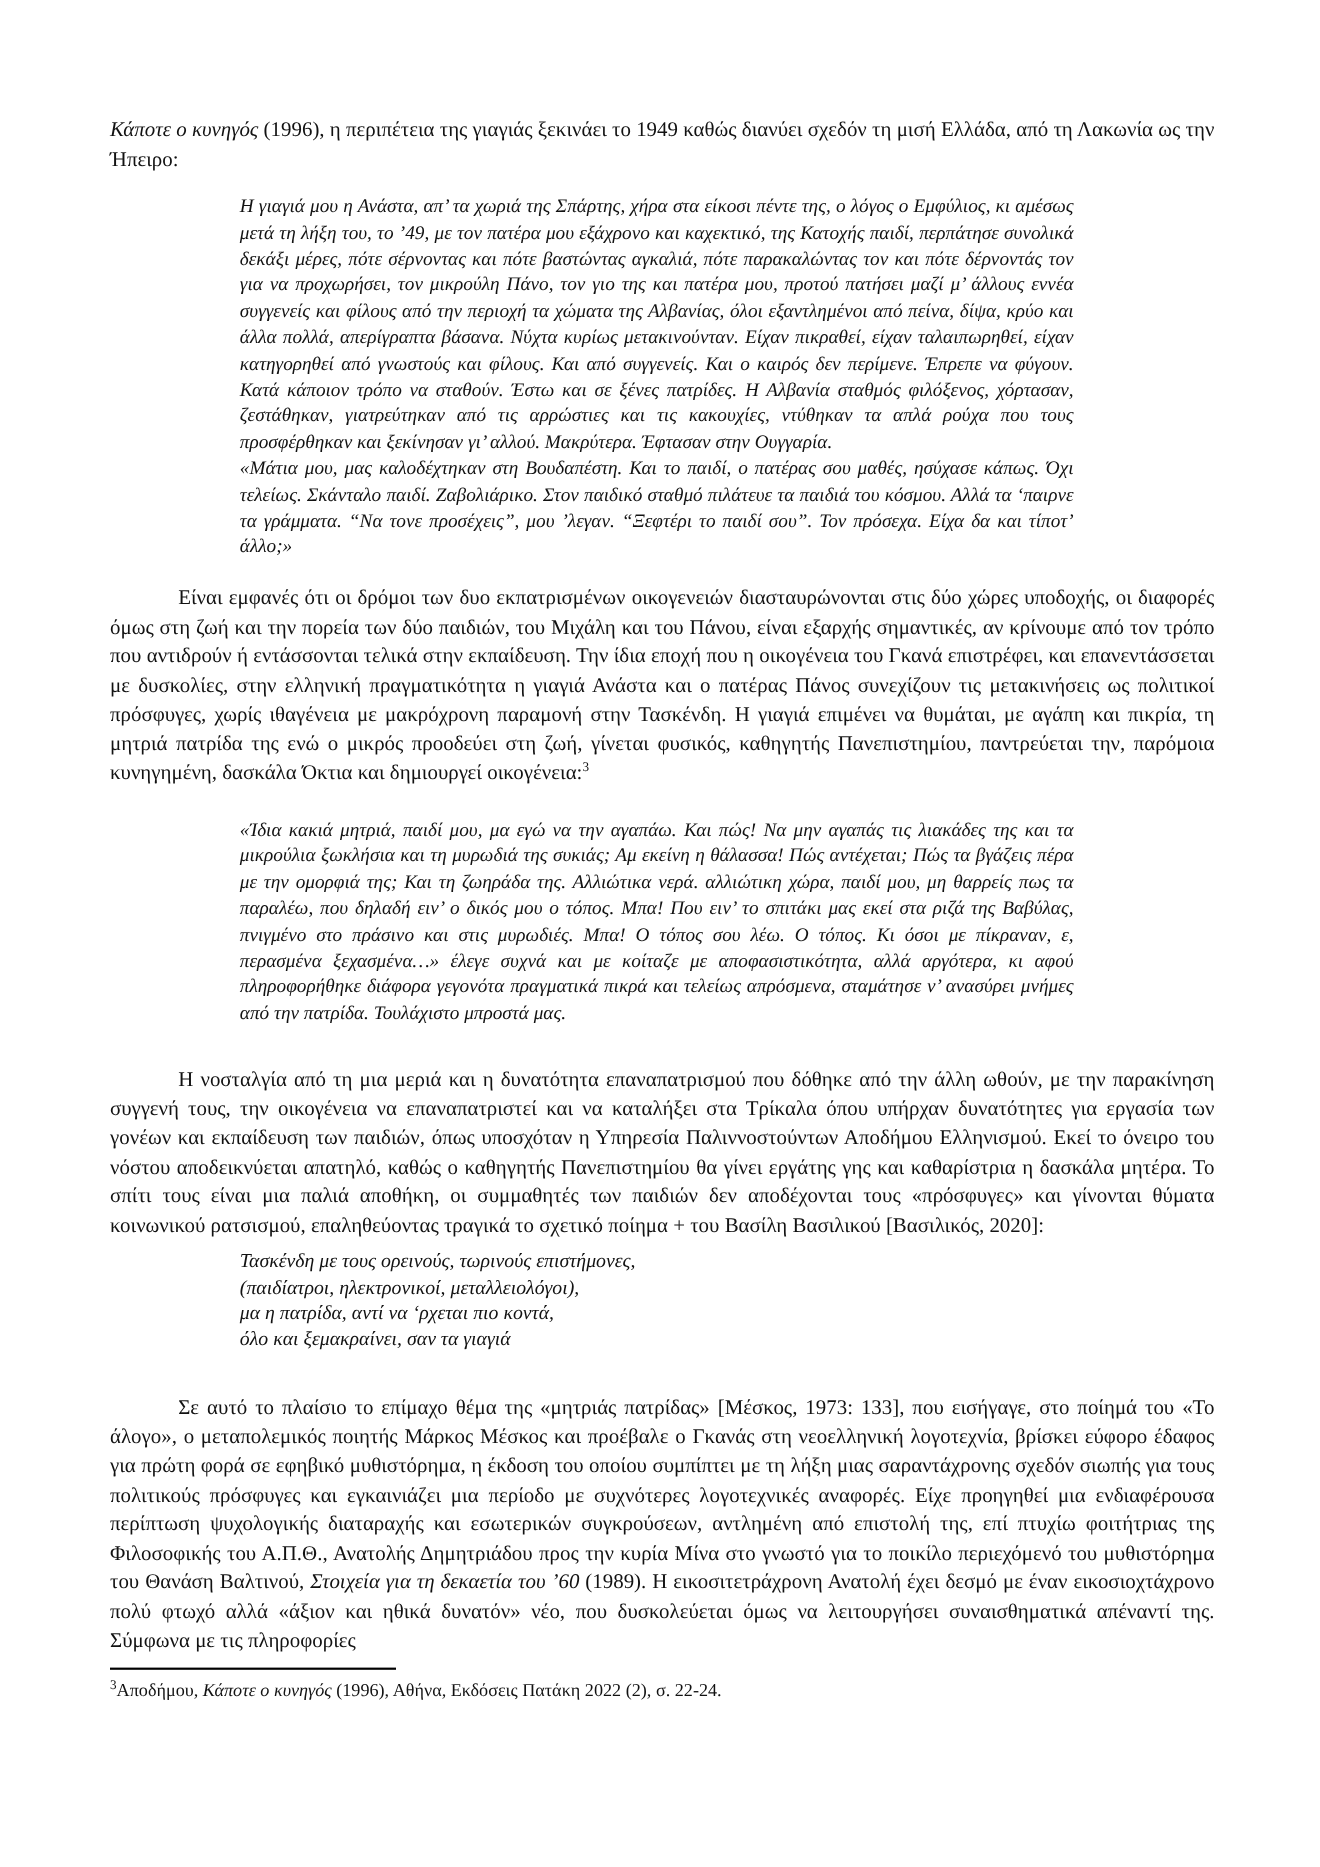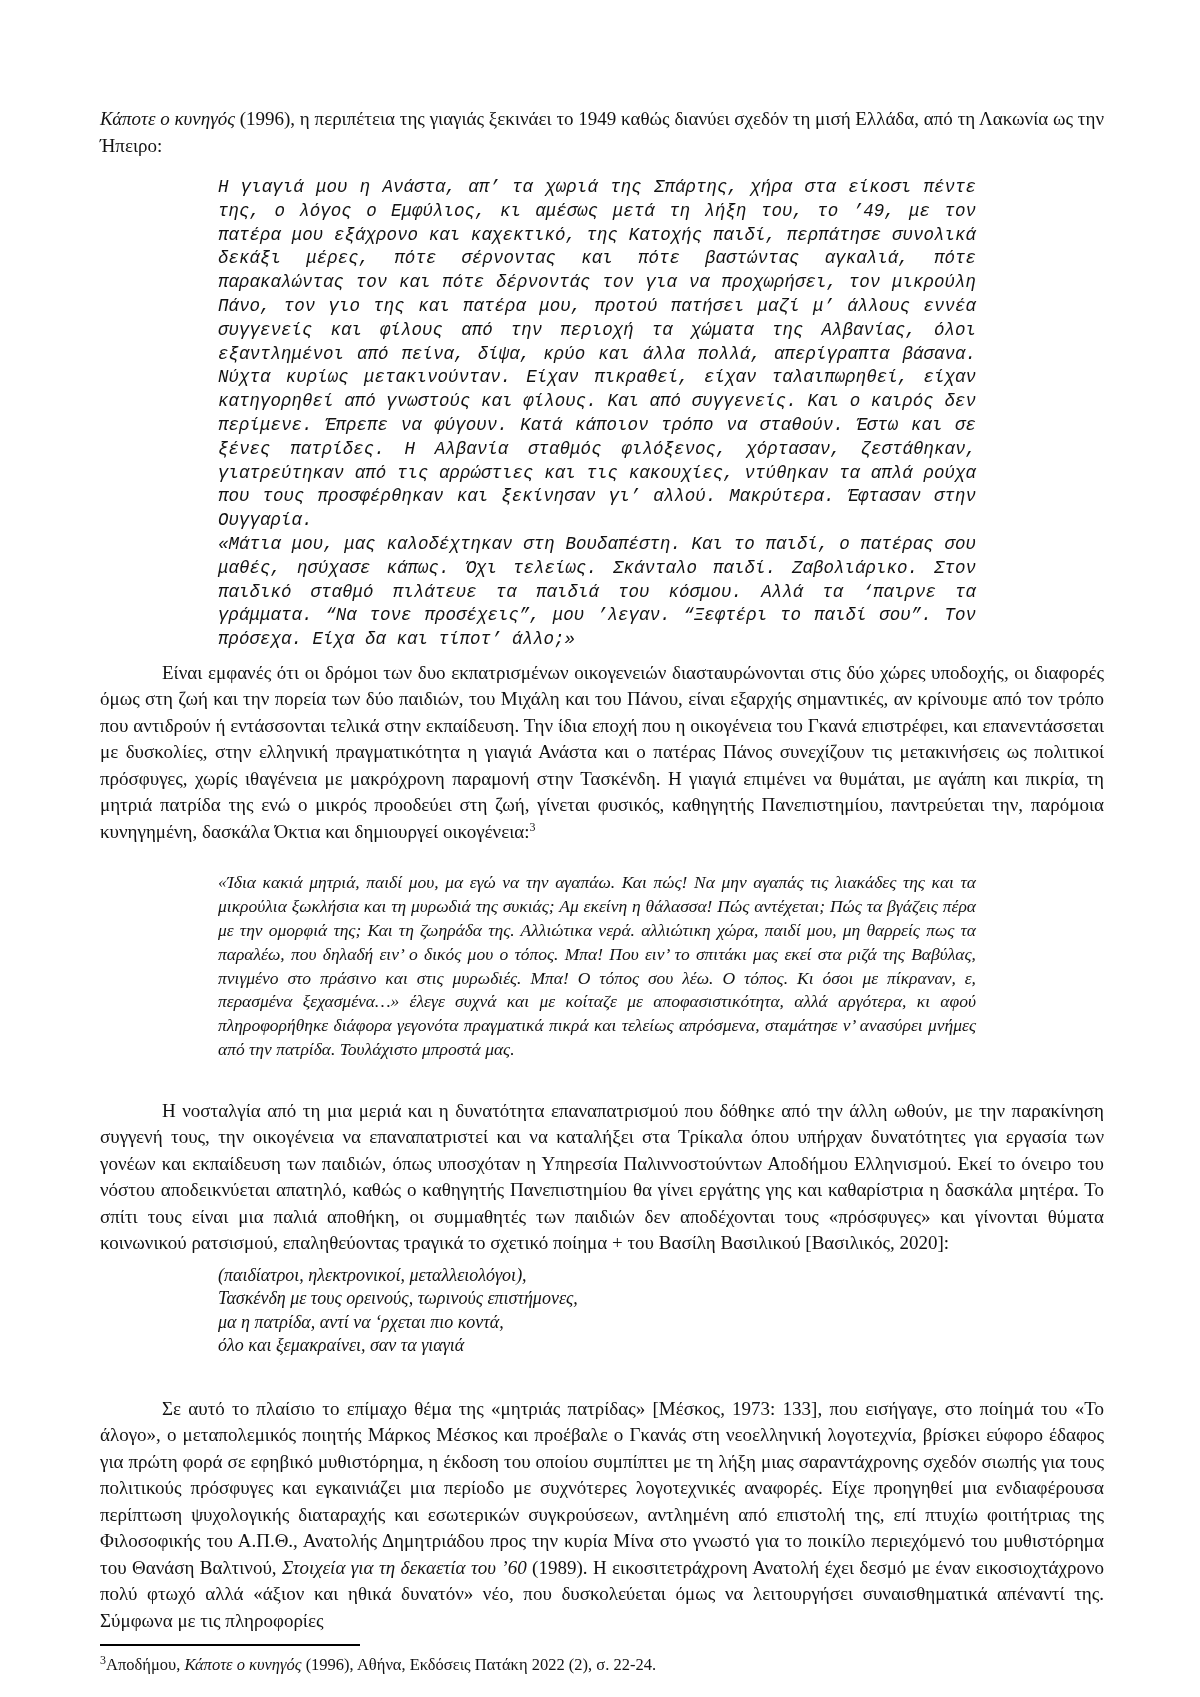--- a/index.html
+++ b/index.html
@@ -14,21 +14,21 @@
     font-family: "Liberation Serif", "DejaVu Serif", serif;
   }
   p { margin: 0; }
   .body-par {
     font-size: 19px;
     line-height: 26.5px;
     text-align: justify;
   }
   .indent { text-indent: 62px; }
   .mb-p1 { margin-bottom: 17px; }
-  .mb-q1 { margin-bottom: 8px; font-family: Liberation Mono, monospace; }
+  .mb-q1 { margin-bottom: 22px; }
   .mb-p2 { margin-bottom: 26px; }
   .mb-q2 { margin-bottom: 36px; }
   .mb-p3 { margin-bottom: 7px; }
   .mb-poem { margin-bottom: 38px; }
   .mb-p4 { margin-bottom: 10px; }
   .quote {
     margin-left: 118px;
     margin-right: 128px;
     font-style: italic;
     font-size: 17.5px;
@@ -71,22 +71,22 @@
 
   <p class="body-par indent mb-p2"><span>Είναι εμφανές ότι οι δρόμοι των δυο εκπατρισμένων οικογενειών διασταυρώνονται στις δύο χώρες υποδοχής, οι διαφορές όμως στη ζωή και την πορεία των δύο παιδιών, του Μιχάλη και του Πάνου, είναι εξαρχής σημαντικές, αν κρίνουμε από τον τρόπο που αντιδρούν ή εντάσσονται τελικά στην εκπαίδευση. Την ίδια εποχή που η οικογένεια του Γκανά επιστρέφει, και επανεντάσσεται με δυσκολίες, στην ελληνική πραγματικότητα η γιαγιά Ανάστα και ο πατέρας Πάνος συνεχίζουν τις μετακινήσεις ως πολιτικοί πρόσφυγες, χωρίς ιθαγένεια με μακρόχρονη παραμονή στην Τασκένδη. Η γιαγιά επιμένει να θυμάται, με αγάπη και πικρία, τη μητριά πατρίδα της ενώ ο μικρός προοδεύει στη ζωή, γίνεται φυσικός, καθηγητής Πανεπιστημίου, παντρεύεται την, παρόμοια κυνηγημένη, δασκάλα Όκτια και δημιουργεί οικογένεια:</span><sup>3</sup></p>
 
   <div class="quote mb-q2">
     <p>«Ίδια κακιά μητριά, παιδί μου, μα εγώ να την αγαπάω. Και πώς! Να μην αγαπάς τις λιακάδες της και τα μικρούλια ξωκλήσια και τη μυρωδιά της συκιάς; Αμ εκείνη η θάλασσα! Πώς αντέχεται; Πώς τα βγάζεις πέρα με την ομορφιά της; Και τη ζωηράδα της. Αλλιώτικα νερά. αλλιώτικη χώρα, παιδί μου, μη θαρρείς πως τα παραλέω, που δηλαδή ειν’ ο δικός μου ο τόπος. Μπα! Που ειν’ το σπιτάκι μας εκεί στα ριζά της Βαβύλας, πνιγμένο στο πράσινο και στις μυρωδιές. Μπα! Ο τόπος σου λέω. Ο τόπος. Κι όσοι με πίκραναν, ε, περασμένα ξεχασμένα…» έλεγε συχνά και με κοίταζε με αποφασιστικότητα, αλλά αργότερα, κι αφού πληροφορήθηκε διάφορα γεγονότα πραγματικά πικρά και τελείως απρόσμενα, σταμάτησε ν’ ανασύρει μνήμες από την πατρίδα. Τουλάχιστο μπροστά μας.</p>
   </div>
 
   <p class="body-par indent mb-p3"><span>Η νοσταλγία από τη μια μεριά και η δυνατότητα επαναπατρισμού που δόθηκε από την άλλη ωθούν, με την παρακίνηση συγγενή τους, την οικογένεια να επαναπατριστεί και να καταλήξει στα Τρίκαλα όπου υπήρχαν δυνατότητες για εργασία των γονέων και εκπαίδευση των παιδιών, όπως υποσχόταν η Υπηρεσία Παλιννοστούντων Αποδήμου Ελληνισμού. Εκεί το όνειρο του νόστου αποδεικνύεται απατηλό, καθώς ο καθηγητής Πανεπιστημίου θα γίνει εργάτης γης και καθαρίστρια η δασκάλα μητέρα. Το σπίτι τους είναι μια παλιά αποθήκη, οι συμμαθητές των παιδιών δεν αποδέχονται τους «πρόσφυγες» και γίνονται θύματα κοινωνικού ρατσισμού, επαληθεύοντας τραγικά το σχετικό ποίημα + του Βασίλη Βασιλικού [Βασιλικός, 2020]:</span></p>
 
   <div class="poem mb-poem">
+    <div>Τασκένδη με τους ορεινούς, τωρινούς επιστήμονες,</div>
     <div>(παιδίατροι, ηλεκτρονικοί, μεταλλειολόγοι),</div>
-    <div>Τασκένδη με τους ορεινούς, τωρινούς επιστήμονες,</div>
     <div>μα η πατρίδα, αντί να ‘ρχεται πιο κοντά,</div>
     <div>όλο και ξεμακραίνει, σαν τα γιαγιά</div>
   </div>
 
   <p class="body-par indent mb-p4"><span>Σε αυτό το πλαίσιο το επίμαχο θέμα της «μητριάς πατρίδας» [Μέσκος, 1973: 133], που εισήγαγε, στο ποίημά του «Το άλογο», ο μεταπολεμικός ποιητής Μάρκος Μέσκος και προέβαλε ο Γκανάς στη νεοελληνική λογοτεχνία, βρίσκει εύφορο έδαφος για πρώτη φορά σε εφηβικό μυθιστόρημα, η έκδοση του οποίου συμπίπτει με τη λήξη μιας σαραντάχρονης σχεδόν σιωπής για τους πολιτικούς πρόσφυγες και εγκαινιάζει μια περίοδο με συχνότερες λογοτεχνικές αναφορές. Είχε προηγηθεί μια ενδιαφέρουσα περίπτωση ψυχολογικής διαταραχής και εσωτερικών συγκρούσεων, αντλημένη από επιστολή της, επί πτυχίω φοιτήτριας της Φιλοσοφικής του Α.Π.Θ., Ανατολής Δημητριάδου προς την κυρία Μίνα στο γνωστό για το ποικίλο περιεχόμενό του μυθιστόρημα του Θανάση Βαλτινού, </span><i>Στοιχεία για τη δεκαετία του ’60</i><span> (1989). Η εικοσιτετράχρονη Ανατολή έχει δεσμό με έναν εικοσιοχτάχρονο πολύ φτωχό αλλά «άξιον και ηθικά δυνατόν» νέο, που δυσκολεύεται όμως να λειτουργήσει συναισθηματικά απέναντί της. Σύμφωνα με τις πληροφορίες</span></p>
 
   <div class="footnote-sep"></div>
 
   <p class="footnote"><sup>3</sup><span>Αποδήμου, </span><i>Κάποτε ο κυνηγός</i><span> (1996), Αθήνα, Εκδόσεις Πατάκη 2022 (2), σ. 22-24.</span></p>
 

